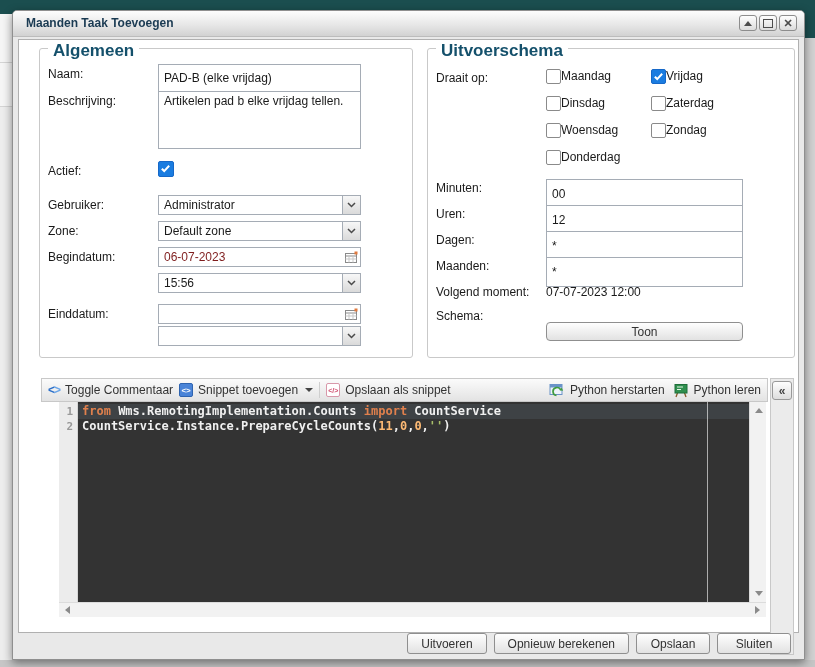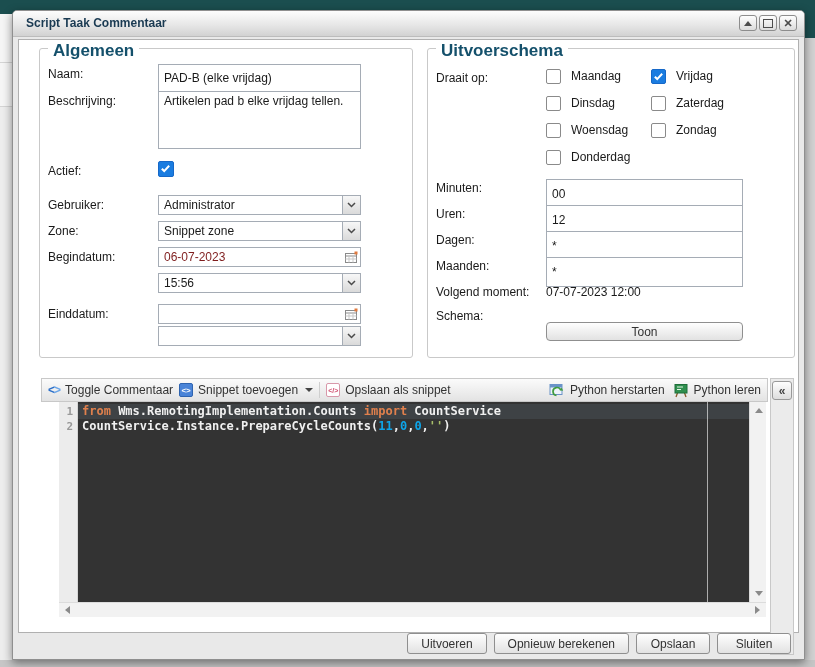--- a/index.html
+++ b/index.html
@@ -55,21 +55,21 @@
   .datebox{position:absolute;left:118px;width:203px;height:20px;border:1px solid #a5acb5;background:#fff;
            box-sizing:border-box;display:flex;align-items:center;}
   .datebox input{flex:1;border:0;outline:0;font-family:"Liberation Sans",sans-serif;font-size:12px;padding:0 5px;min-width:0;color:#7f1d1d;}
   .cal-btn{width:18px;height:100%;display:flex;align-items:center;justify-content:center;cursor:pointer;background:#fff;}
 
   
   .cb{display:inline-block;width:15px;height:15px;border:1px solid #8a8a8a;border-radius:2px;background:#fff;
       box-sizing:border-box;vertical-align:middle;position:relative;cursor:pointer;}
   .cb.checked{background:#1a7ce0;border-color:#1668c8;}
   .cb svg{position:absolute;left:1px;top:1px;}
-  .day{position:absolute;display:flex;align-items:center;gap:10px;cursor:pointer;height:16px;}
+  .day{position:absolute;display:flex;align-items:center;gap:0;cursor:pointer;height:16px;}
   .actief-cb{position:absolute;left:118px;width:16px;height:16px;}
 
   .static-val{position:absolute;left:118px;color:#1a1a1a;}
   .toon-btn{position:absolute;left:118px;width:197px;height:19px;border:1px solid #8f8f8f;border-radius:4px;
             background:linear-gradient(#fefefe,#e2e2e2);font-family:"Liberation Sans",sans-serif;font-size:12px;color:#333;cursor:pointer;}
 
   
   .toolbar{position:absolute;left:22px;top:338px;width:727px;height:24px;box-sizing:border-box;
            background:linear-gradient(#fbfbfb,#e3e3e3);border:1px solid #c8c8c8;display:flex;align-items:center;
            padding:0 6px;gap:6px;color:#333;}
@@ -93,21 +93,21 @@
   
   .gutter{position:absolute;left:40px;top:362px;width:19px;height:200px;background:#ececec;border-right:1px solid #d6d6d6;
           box-sizing:border-box;padding-top:2px;font-family:"DejaVu Sans Mono",monospace;font-size:11px;font-weight:bold;color:#9a9a9a;}
   .gutter .lnum{height:15px;line-height:15px;text-align:right;padding-right:4px;}
   .codearea{position:absolute;left:59px;top:362px;width:671px;height:200px;background:#333333;overflow:hidden;
             font-family:"DejaVu Sans Mono",monospace;font-size:12px;font-weight:bold;}
   .cur-line{position:absolute;left:0;top:2px;width:100%;height:15px;background:#3e4245;}
   .ruler{position:absolute;left:629px;top:0;width:1px;height:100%;background:rgba(255,255,255,.6);}
   .code-lines{position:absolute;left:4px;top:2px;right:0;}
   .code-line{height:15px;line-height:15px;white-space:pre;}
-  .c-kw{color:#e0804d;} .c-pl{color:#f0f0f0;} .c-num{color:#0ea5e9;} .c-str{color:#a8bf6a;}
+  .c-kw{color:#e0804d;} .c-pl{color:#f0f0f0;} .c-num{color:#fdba74;} .c-str{color:#a8bf6a;}
 
   
   .vscroll{position:absolute;left:730px;top:362px;width:17px;height:200px;background:#f2f2f2;border-left:1px solid #dcdcdc;box-sizing:border-box;cursor:pointer;}
   .hscroll{position:absolute;left:40px;top:562px;width:707px;height:15px;background:#f2f2f2;border-top:1px solid #dcdcdc;box-sizing:border-box;cursor:pointer;}
   .tri{position:absolute;width:0;height:0;}
   .tri-up{left:5px;top:6px;border-left:4px solid transparent;border-right:4px solid transparent;border-bottom:5px solid #8a8a8a;}
   .tri-down{left:5px;bottom:6px;border-left:4px solid transparent;border-right:4px solid transparent;border-top:5px solid #8a8a8a;}
   .tri-left{left:6px;top:3px;border-top:4px solid transparent;border-bottom:4px solid transparent;border-right:5px solid #8a8a8a;}
   .tri-right{right:6px;top:3px;border-top:4px solid transparent;border-bottom:4px solid transparent;border-left:5px solid #8a8a8a;}
 
@@ -124,21 +124,21 @@
   <div class="bg-teal-corner"></div>
   <div class="bg-left">
     <div class="hline1"></div>
       <div class="lower"></div>
       <div class="hline2"></div>
   </div>
   <div class="bg-bottom"></div>
 
   <div class="dialog">
     <div class="titlebar">
-      <span class="title">Script Taak Commentaar</span>
+      <span class="title">Maanden Taak Toevoegen</span>
       <div class="winbtns">
         <div class="winbtn">
             <span class="glyph-up"></span>
           </div>
         <div class="winbtn">
             <span class="glyph-box"></span>
           </div>
         <div class="winbtn">
             <span class="glyph-x">✕</span>
           </div>
@@ -168,21 +168,21 @@
           <span class="sel-val">Administrator</span>
           <span class="sel-btn">
               <svg width="9" height="6">
                 <path d="M1 1l3.5 3.5L8 1" stroke="#4a4a4a" stroke-width="1.5" fill="none"></path>
               </svg>
             </span>
         </div>
 
         <span class="flabel" style="top:175px">Zone:</span>
         <div class="selectbox" style="top:172px">
-          <span class="sel-val">Snippet zone</span>
+          <span class="sel-val">Default zone</span>
           <span class="sel-btn">
               <svg width="9" height="6">
                 <path d="M1 1l3.5 3.5L8 1" stroke="#4a4a4a" stroke-width="1.5" fill="none"></path>
               </svg>
             </span>
         </div>
 
         <span class="flabel" style="top:201px">Begindatum:</span>
         <div class="datebox" style="top:198px">
           <input value="06-07-2023" style="">

